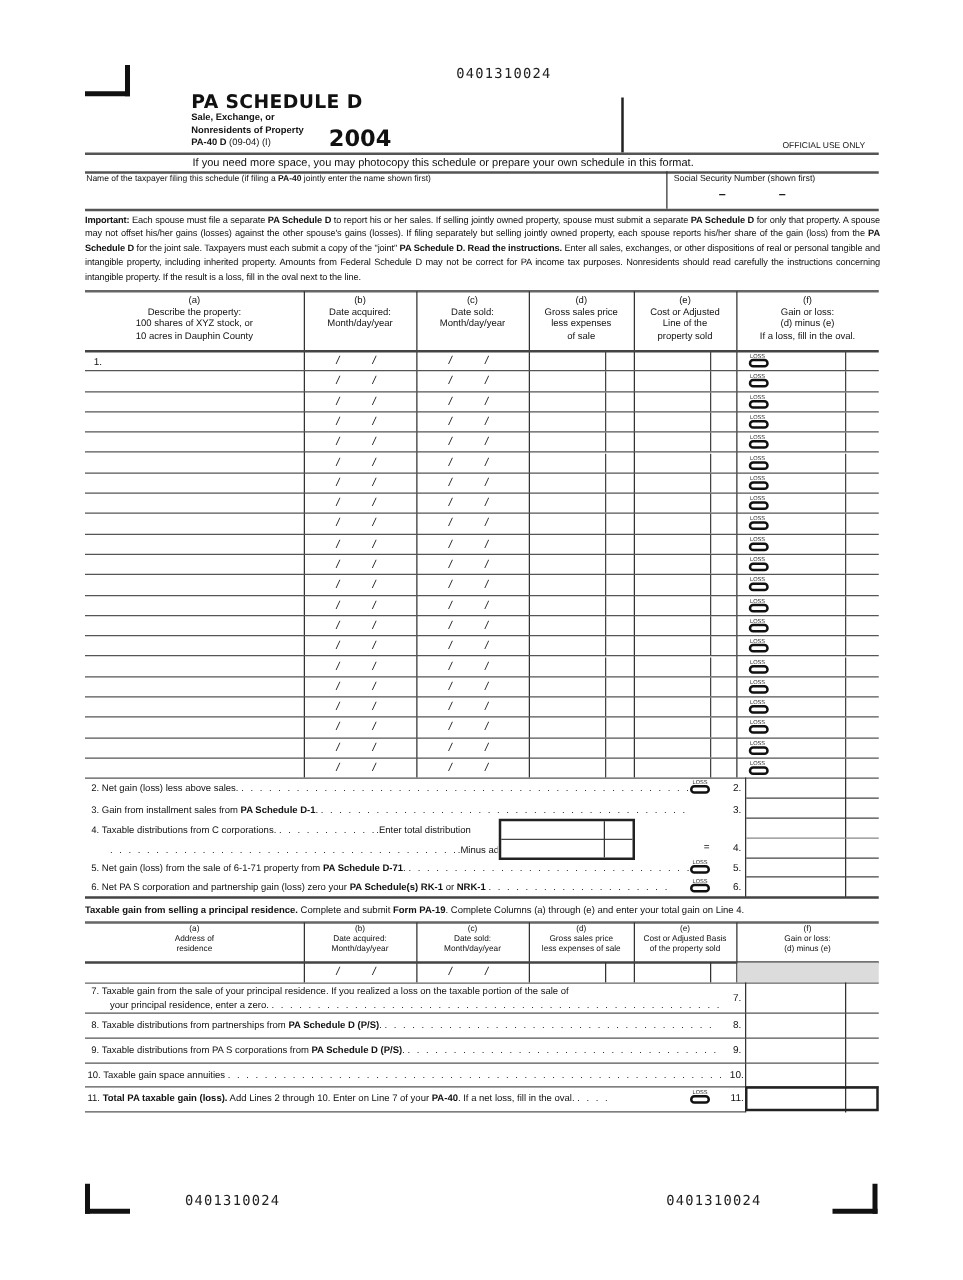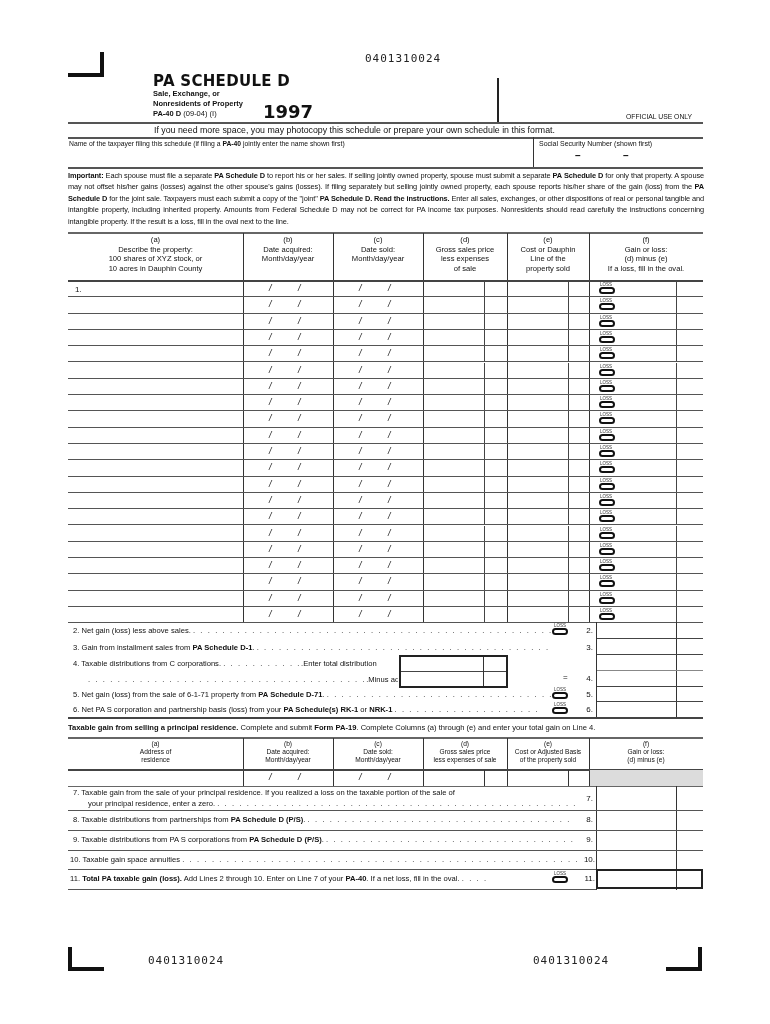--- a/index.html
+++ b/index.html
@@ -35,21 +35,21 @@
 <div class="corner" style="left:666px; top:947px; width:36px; height:24px; border-width:0 4px 4px 0;"></div>
 
 <div class="abs ocr" style="left:365px; top:52px;">0401310024</div>
 
 <div class="abs title" style="left:153px; top:72px;">PA SCHEDULE D</div>
 <div class="abs small bold" style="left:153px; top:89px;">Sale, Exchange, or</div>
 <div class="abs small bold" style="left:153px; top:99px;">Nonresidents of Property</div>
 <div class="abs small" style="left:153px; top:109px;">
   <span class="bold">PA-40 D</span><span> (09-04) (I)</span>
 </div>
-<div class="abs year" style="left:263px; top:101px;">1997</div>
+<div class="abs year" style="left:263px; top:101px;">2004</div>
 
 <div class="vline" style="left:497px; top:78px; height:44px; border-left:2px solid #222;"></div>
 <div class="abs" style="left:626px; top:113px; font-size:6.8px;">OFFICIAL USE ONLY</div>
 
 <div class="hline" style="left:68px; top:122px; width:635px; border-top:2px solid #555;"></div>
 <div class="abs" style="left:154px; top:125px; font-size:8.8px;">If you need more space, you may photocopy this schedule or prepare your own schedule in this format.</div>
 <div class="hline" style="left:68px; top:137px; width:635px; border-top:2px solid #555;"></div>
 
 <div class="abs" style="left:69px; top:140px; font-size:6.8px;">
   <span>Name of the taxpayer filing this schedule (if filing a </span><span class="bold">PA-40</span><span> jointly enter the name shown first)</span>
@@ -92,21 +92,21 @@
     <div>Month/day/year</div>
   </div>
   <div class="colhdr" style="left:423px; top:235px; width:84px;">
     <div>(d)</div>
     <div>Gross sales price</div>
     <div>less expenses</div>
     <div>of sale</div>
   </div>
   <div class="colhdr" style="left:507px; top:235px; width:82px;">
     <div>(e)</div>
-    <div>Cost or Dauphin</div>
+    <div>Cost or Adjusted</div>
     <div>Line of the</div>
     <div>property sold</div>
   </div>
   <div class="colhdr" style="left:589px; top:235px; width:114px;">
     <div>(f)</div>
     <div>Gain or loss:</div>
     <div>(d) minus (e)</div>
     <div>If a loss, fill in the oval.</div>
   </div>
   <div class="hline" style="left:68px; top:280px; width:635px; border-top:2px solid #444;"></div>
@@ -549,21 +549,21 @@
 
 <div class="line-text" style="top:690px; width:480px;">
   <span>5.</span> <span>Net gain (loss) from the sale of 6-1-71 property from </span><span class="bold">PA Schedule D-71</span><span>.</span> <span class="dots">. . . . . . . . . . . . . . . . . . . . . . . . . . . . . . . .</span>
 </div>
 <div class="losslbl" style="left:554px; top:687px;">LOSS</div>
 <div class="oval" style="left:552px; top:692px;"></div>
 <div class="linenum" style="left:573px; top:690px;">5.</div>
 <div class="abs" style="left:597px; top:687px; width:106px; height:15px; border-bottom:1px solid #444;"></div>
 
 <div class="line-text" style="top:705px; width:480px;">
-  <span>6.</span> <span>Net PA S corporation and partnership basis (loss) from your </span><span class="bold">PA Schedule(s) RK-1</span><span> or </span><span class="bold">NRK-1</span> <span class="dots">. . . . . . . . . . . . . . . . . . . .</span>
+  <span>6.</span> <span>Net PA S corporation and partnership gain (loss) zero your </span><span class="bold">PA Schedule(s) RK-1</span><span> or </span><span class="bold">NRK-1</span> <span class="dots">. . . . . . . . . . . . . . . . . . . .</span>
 </div>
 <div class="losslbl" style="left:554px; top:702px;">LOSS</div>
 <div class="oval" style="left:552px; top:707px;"></div>
 <div class="linenum" style="left:573px; top:705px;">6.</div>
 <div class="abs" style="left:597px; top:702px; width:106px; height:15px;"></div>
 <div class="hline" style="left:68px; top:717px; width:635px; border-top:2px solid #444;"></div>
 
 <div class="abs" style="left:68px; top:723px; font-size:7.6px; white-space:nowrap;">
   <span class="bold">Taxable gain from selling a principal residence.</span><span> Complete and submit </span><span class="bold">Form PA-19</span><span>. Complete Columns (a) through (e) and enter your total gain on Line 4.</span>
 </div>

